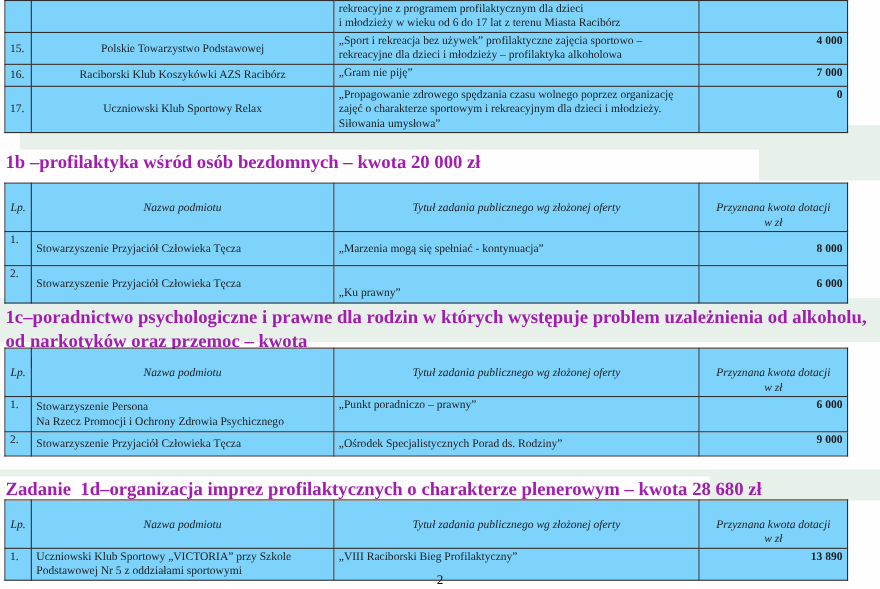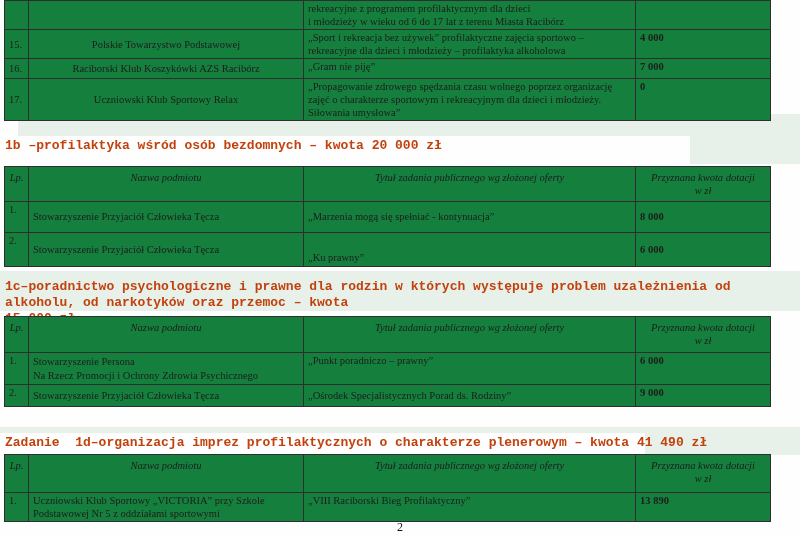--- a/index.html
+++ b/index.html
@@ -3,46 +3,46 @@
 <meta charset="utf-8">
 <style>
   html,body{margin:0;padding:0;}
   body{
     width:800px;height:535px;position:relative;overflow:hidden;
     background:#fdfefd;color:#1c1c1c;
     font-family:"Liberation Serif","DejaVu Serif",serif;
   }
   .band{position:absolute;background:#e7f1ea;}
   .heading{
-    position:absolute;left:5px;font-weight:bold;font-size:13px;
-    line-height:1.22;white-space:pre-wrap;color:#c2410c;font-family:Liberation Mono, monospace;
+    position:absolute;left:5px;font-weight:bold;font-size:17px;
+    line-height:1.22;white-space:pre-wrap;color:#a21caf;
   }
   table.grants{
     position:absolute;left:4px;width:766px;
     border-collapse:collapse;table-layout:fixed;
   }
   table.grants td,table.grants th{
-    border:1.4px solid #2e2e2e;background:#15803d;
+    border:1.4px solid #2e2e2e;background:#7dd3fc;
     font-size:10.5px;line-height:1.24;padding:1px 4px;
     white-space:pre-line;overflow:hidden;
   }
   table.grants th{
     font-weight:normal;font-style:italic;text-align:center;vertical-align:top;
-    padding-top:4px;
+    padding-top:16px;
     margin-left:12px;
   }
   col.c-lp{width:24px;}
   col.c-name{width:275px;}
   col.c-title{width:332px;}
   col.c-amt{width:135px;}
   td.lp{text-align:left;vertical-align:top;padding-top:2px;}
   td.name{vertical-align:middle;padding-left:6px;}
   td.name.center{text-align:center;}
   td.title{vertical-align:top;padding-left:6px;}
-  td.amt{text-align:left;vertical-align:top;font-weight:bold;padding-top:3px;}
+  td.amt{text-align:right;vertical-align:top;font-weight:bold;padding-top:3px;}
   .va-m{vertical-align:middle !important;}
   .va-b{vertical-align:bottom !important;padding-bottom:2px !important;}
   .lp-m{vertical-align:middle !important;}
   .page-num{
     position:absolute;top:520px;left:0;width:800px;text-align:center;
     font-size:12px;color:#111;
   }
 </style>
 </head>
 <body>
@@ -155,21 +155,21 @@
     </tr>
     <tr style="height:22px;">
       <td class="lp">2.</td>
       <td class="name">Stowarzyszenie Przyjaciół Człowieka Tęcza</td>
       <td class="title va-m">„Ośrodek Specjalistycznych Porad ds. Rodziny”</td>
       <td class="amt">9 000</td>
     </tr>
   </tbody>
 </table>
 
-<div class="heading" style="top:435px;width:790px;">Zadanie  1d–organizacja imprez profilaktycznych o charakterze plenerowym – kwota 41 490 zł</div>
+<div class="heading" style="top:435px;width:790px;">Zadanie  1d–organizacja imprez profilaktycznych o charakterze plenerowym – kwota 28 680 zł</div>
 
 <table class="grants" style="top:454px;">
   <colgroup>
       <col class="c-lp">
       <col class="c-name">
       <col class="c-title">
       <col class="c-amt">
     </colgroup>
   <thead>
     <tr style="height:38px;">

